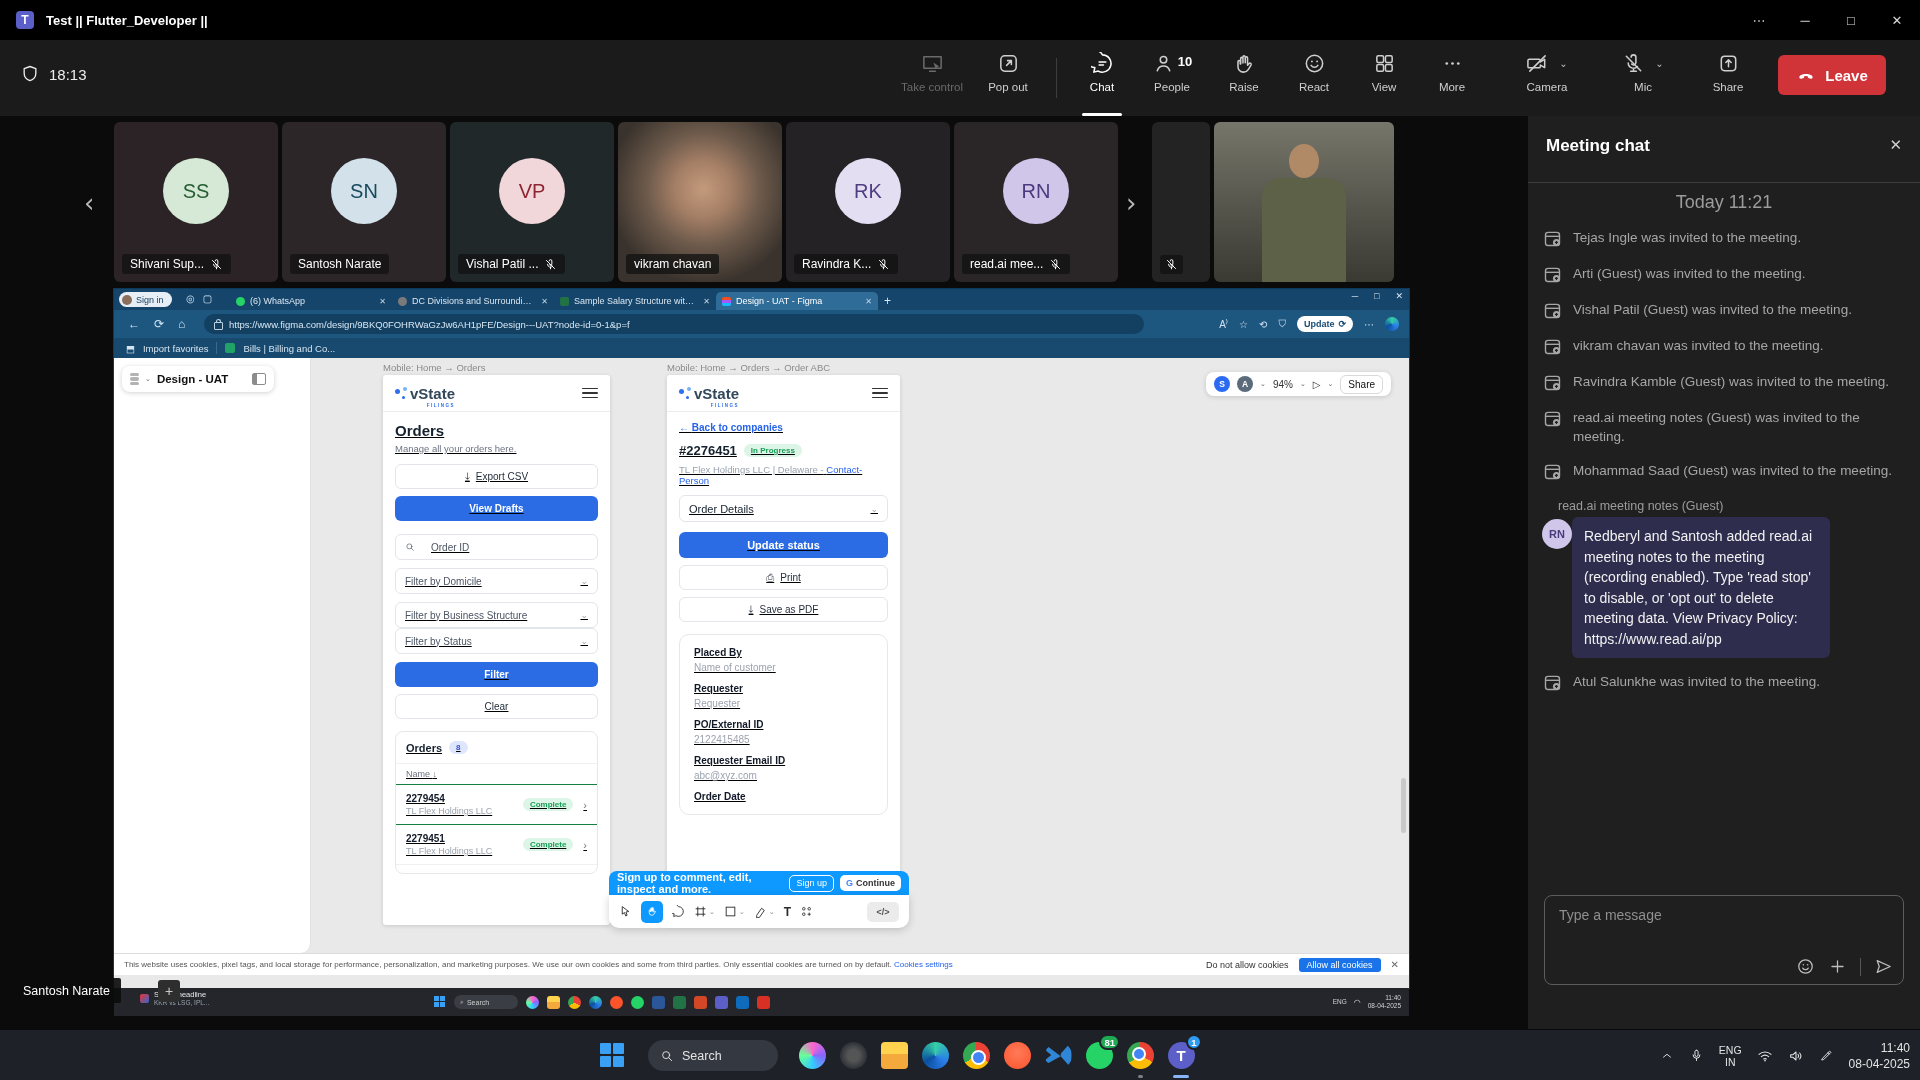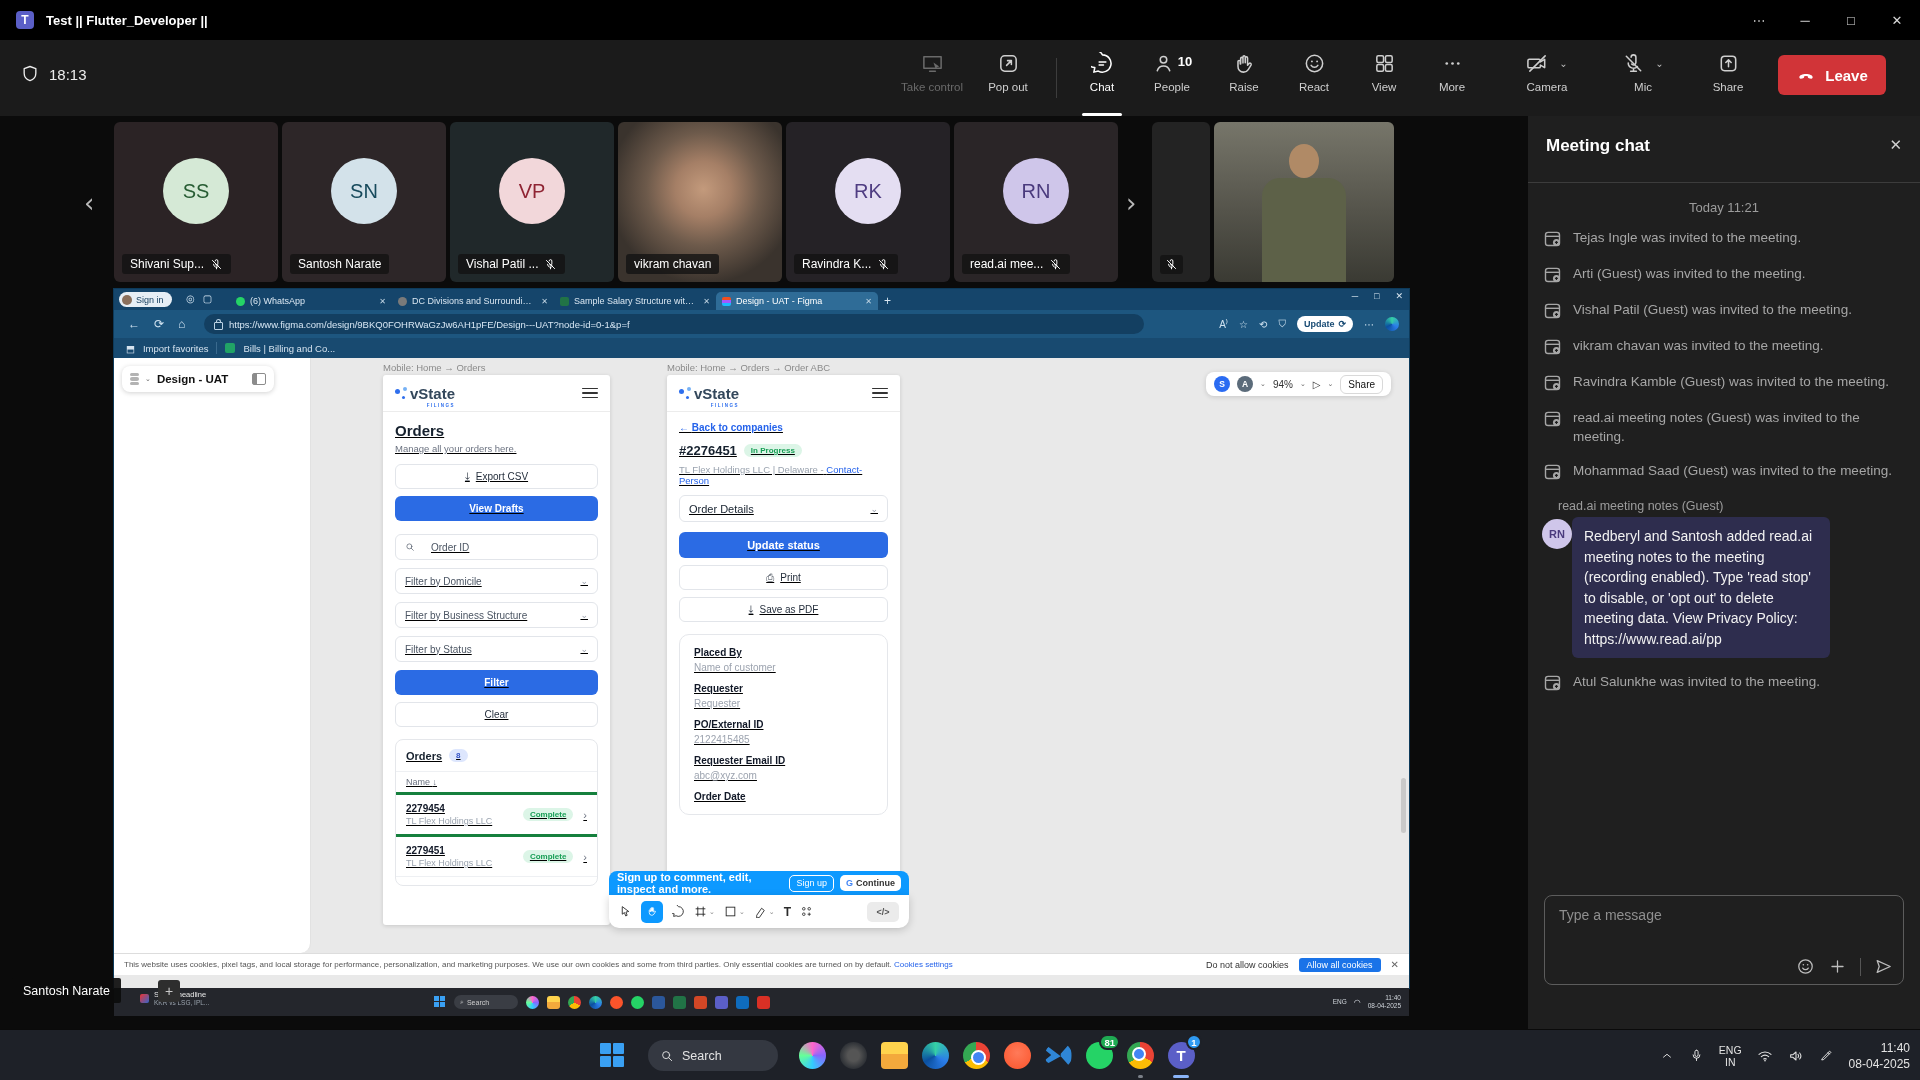--- a/index.html
+++ b/index.html
@@ -110,21 +110,21 @@
   .btn{height:25px;border-radius:6px;display:flex;align-items:center;justify-content:center;gap:6px;font-size:10px;box-sizing:border-box;}
   .btn.ghost{border:1px solid #e2e5ea;background:#fff;color:#1f2937;}
   .btn.blue{background:#2b6be4;color:#fff;font-weight:bold;}
   .input{height:26px;border:1px solid #e2e5ea;border-radius:6px;display:flex;align-items:center;gap:16px;
     padding:0 9px;font-size:10px;color:#4b5563;box-sizing:border-box;background:#fff;}
   .input .chevd{margin-left:auto;color:#9ca3af;font-size:9px;}
   .card{border:1px solid #e5e7eb;border-radius:8px;background:#fff;}
   .badge{border-radius:8px;padding:2px 7px;font-size:8px;font-weight:bold;}
   .badge.blue{background:#dde6fd;color:#3353c8;}
   .badge.green{background:#dcf5e7;color:#179e55;}
-  .row{display:flex;align-items:center;padding:8px 10px;border-top:3px solid #15803d;}
+  .row{display:flex;align-items:center;padding:8px 10px;border-top:1px solid #15803d;}
   .rid{font-size:10px;font-weight:bold;color:#111827;}
   .rcompany{font-size:9px;color:#9aa3af;margin-top:2px;}
   .rarrow{color:#6b7280;font-size:11px;margin-left:10px;}
   .fieldlabel{font-size:10px;font-weight:bold;color:#111827;}
   .fieldvalue{font-size:10px;color:#9ca3af;margin:4px 0 10px;}
   .linkblue{color:#2563eb;}
   .dl-ic{font-size:11px;color:#1f2937;}
 
   
   .fig-controls{position:absolute;left:1092px;top:14px;height:24px;background:#fff;border-radius:8px;
@@ -175,21 +175,21 @@
   .presenter-tag{left:12px;top:862px;height:25px;background:rgba(12,12,12,.92);border-radius:2px;color:#fff;
     font-size:12.5px;display:flex;align-items:center;padding:0 11px;z-index:5;}
   .plus-btn{left:158px;top:864px;width:22px;height:22px;background:#2e2e2e;border-radius:3px;color:#c9c9c9;
     font-size:14px;display:flex;align-items:center;justify-content:center;z-index:5;}
 
   
   .chatpanel{left:1528px;top:0;width:392px;height:913px;background:#1f1f1f;}
   .cp-title{position:absolute;left:18px;top:20px;color:#fff;font-size:17px;font-weight:bold;}
   .cp-close{position:absolute;right:18px;top:20px;color:#d0d0d0;font-size:15px;}
   .cp-div{position:absolute;left:0;top:66px;width:100%;height:1px;background:#3c3c3c;}
-  .cp-date{position:absolute;left:0;top:84px;width:100%;text-align:center;color:#9c9c9c;font-size:13px;}
+  .cp-date{position:absolute;left:0;top:76px;width:100%;text-align:center;color:#9c9c9c;font-size:18px;}
   .cp-msgs{position:absolute;left:0;top:112px;right:0;}
   .sysmsg{display:flex;gap:10px;padding:0 20px 0 14px;margin-bottom:15px;color:#a6a6a6;font-size:13.5px;line-height:19px;}
   .sysmsg svg{flex:none;margin-top:0;}
   .sender-block{position:relative;padding:2px 20px 0 14px;margin-bottom:14px;}
   .sender-name{color:#9c9c9c;font-size:12.5px;margin-left:16px;margin-bottom:4px;}
   .rn-avatar{position:absolute;left:14px;top:22px;width:30px;height:30px;border-radius:50%;background:#cfc6ea;
     color:#4a3a7d;font-size:11px;font-weight:bold;display:flex;align-items:center;justify-content:center;z-index:2;}
   .bubble{margin-left:30px;width:234px;background:#2e2d4e;border-radius:6px;padding:9px 12px;color:#f2f2f2;
     font-size:14px;line-height:20.5px;word-wrap:break-word;}
   .cp-input{position:absolute;left:16px;right:16px;bottom:44px;height:88px;border:1px solid #5c5c5c;border-radius:8px;}
@@ -547,21 +547,21 @@
               <span>Order ID</span>
             </div>
             <div class="input" style="margin-top:8px">
               <span>Filter by Domicile</span>
                 <span class="chevd">⌄</span>
             </div>
             <div class="input" style="margin-top:8px">
               <span>Filter by Business Structure</span>
                 <span class="chevd">⌄</span>
             </div>
-            <div class="input" style="margin-top:8px">
+            <div class="input" style="">
               <span>Filter by Status</span>
                 <span class="chevd">⌄</span>
             </div>
             <div class="btn blue" style="margin-top:8px">
                 <span>Filter</span>
               </div>
             <div class="btn ghost" style="margin-top:7px">
                 <span>Clear</span>
               </div>
 

